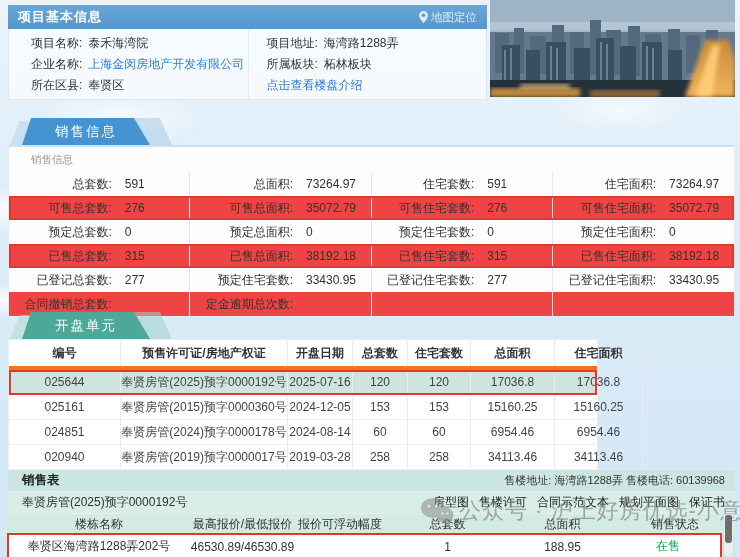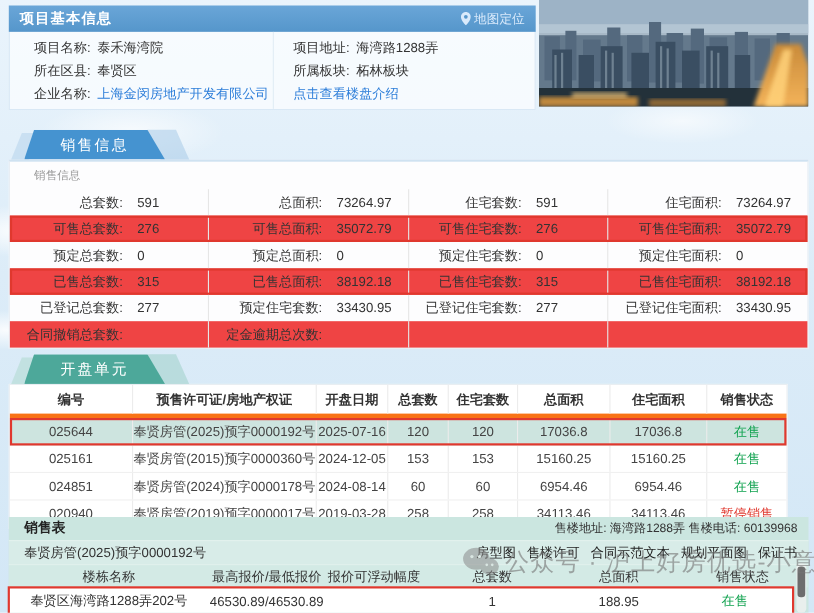--- a/index.html
+++ b/index.html
@@ -76,21 +76,21 @@
     position:relative;
   }
   .si-row.gray{background:#ef4444;}
   .si-row.boxed{outline:2px solid #e0382e;outline-offset:-2px;z-index:1;}
   .si-cell{display:flex;align-items:center;height:100%;box-sizing:border-box;border-right:1px solid #e6e6e6;}
   .si-cell:last-child{border-right:none;}
   .si-label{flex:0 0 57%;text-align:right;font-size:12px;color:#333;}
   .si-value{margin-left:13px;font-size:12px;color:#333;}
 
   
-  .sec3{position:absolute;left:8px;top:322px;width:708px;z-index:2;}
+  .sec3{position:absolute;left:8px;top:312px;width:590px;z-index:2;}
   .ou-table{background:#fff;border:1px solid #e9eef2;box-sizing:border-box;}
   .ou-row{
     display:grid;grid-template-columns:112px 167px 65px 55px 63px 84px 88px 1fr;
     align-items:center;text-align:center;position:relative;
   }
   .ou-row.head{height:26px;font-weight:bold;color:#333;font-size:12px;border-bottom:4px solid #f97316;}
   .ou-row.datarow{height:24px;font-size:12px;color:#444;border-bottom:1px solid #f0f0f0;}
   .ou-row > div{border-right:1px solid #ececec;height:100%;display:flex;align-items:center;justify-content:center;overflow:hidden;white-space:nowrap;}
   .ou-row > div:last-child{border-right:none;}
   .ou-row.hl{background:#cde4df;}
@@ -143,24 +143,24 @@
       <span>地图定位</span>
     </a>
   </div>
 
   <div class="info-panel">
     <div class="info-col">
       <div class="info-row">
         <span class="info-label">项目名称:</span><span>泰禾海湾院</span>
       </div>
       <div class="info-row">
+        <span class="info-label">企业名称:</span><a class="blue-link">上海金闵房地产开发有限公司</a>
+      </div>
+      <div class="info-row">
         <span class="info-label">所在区县:</span><span>奉贤区</span>
-      </div>
-      <div class="info-row">
-        <span class="info-label">企业名称:</span><a class="blue-link">上海金闵房地产开发有限公司</a>
       </div>
     </div>
     <div class="info-col right">
       <div class="info-row">
         <span class="info-label">项目地址:</span><span>海湾路1288弄</span>
       </div>
       <div class="info-row">
         <span class="info-label">所属板块:</span><span>柘林板块</span>
       </div>
       <div class="info-row">

